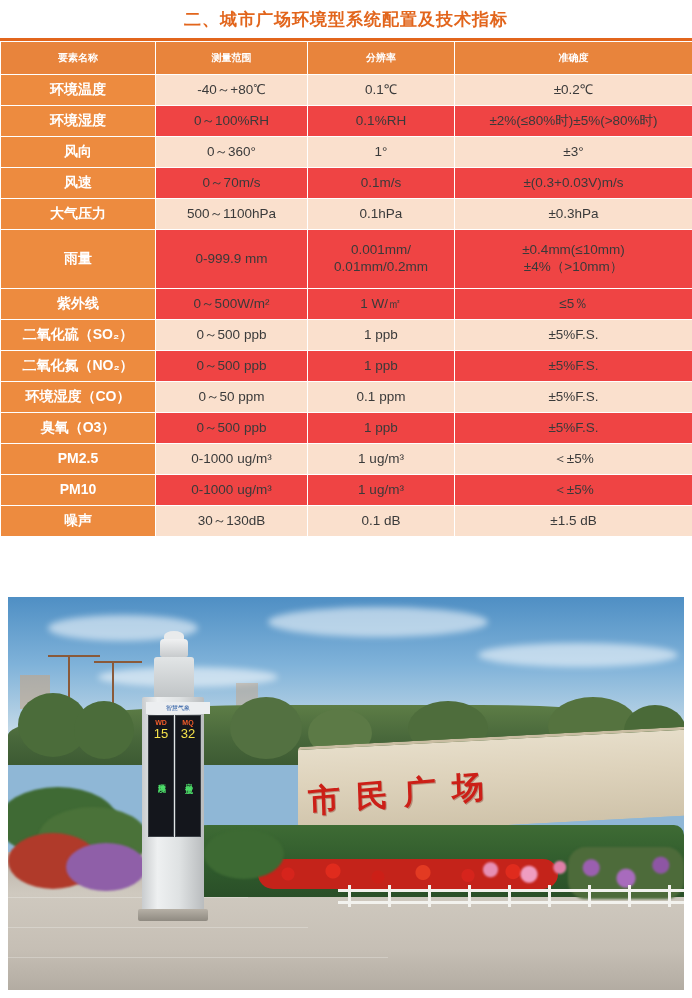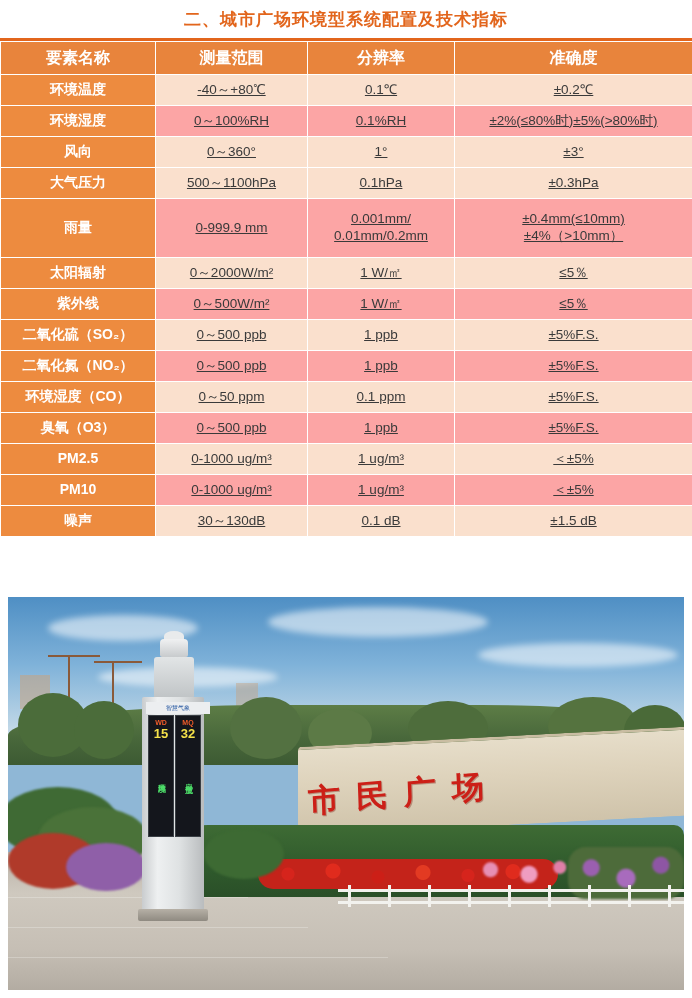--- a/index.html
+++ b/index.html
@@ -48,36 +48,35 @@
     vertical-align: middle;
     font-size: 13.5px;
     padding: 0;
     height: 30px;
     line-height: 1.25;
   }
   table.spec th {
     background: #e8843c;
     color: #ffffff;
     font-weight: bold;
-    font-size: 16px;
+    font-size: 10px;
     height: 32px;
   }
   table.spec td.name {
     background: #ed8b3f;
     color: #ffffff;
     font-weight: bold;
     font-size: 14px;
   }
   table.spec td.val {
     background: #fae0cd;
     color: #3a3a3a;
-    text-decoration: underline;
   }
   table.spec tr.alt td.val {
-    background: #fca5a5;
+    background: #ef4444;
   }
   table.spec td.tall {
     height: 58px;
   }
   .two-line span { display: block; }
   .photo {
     position: absolute;
     left: 8px;
     top: 597px;
     width: 676px;
@@ -198,21 +197,21 @@
     border-radius: 2px;
   }
   .screen {
     position: absolute; top: 18px; width: 24px; height: 120px;
     background: #14161c;
     border: 1px solid #3a3f45;
   }
   .screen.left { left: 6px; }
   .screen.right { left: 33px; }
   .scr-head { color:#f25c2a; font-size:7px; text-align:center; line-height:9px; padding-top:2px; font-weight:bold;}
-  .scr-num { color:#f5e14a; font-size:13px; text-align:center; font-weight:bold; line-height:14px;}
+  .scr-num { color:#f5e14a; font-size:13px; text-align:center; font-weight:normal; line-height:14px;}
   .scr-cn { color:#4ee06a; font-size:8px; text-align:center; line-height:10px; letter-spacing:0; writing-mode: vertical-rl; margin: 2px auto 0; height:70px;}
   .cap {
     position: absolute; left: 26px; top: 2px; width: 28px; height: 18px;
     background: linear-gradient(to bottom,#f0f1f2,#c8cbcd);
     border-radius: 4px 4px 2px 2px;
   }
   .cap-cup {
     position: absolute; left: 30px; top: -6px; width: 20px; height: 10px;
     background: #e9ebec; border-radius: 50% 50% 0 0;
   }
@@ -271,44 +270,44 @@
         <td class="name">环境湿度</td>
         <td class="val">0～100%RH</td>
         <td class="val">0.1%RH</td>
         <td class="val">±2%(≤80%时)±5%(&gt;80%时)</td>
       </tr>
       <tr>
         <td class="name">风向</td>
         <td class="val">0～360°</td>
         <td class="val">1°</td>
         <td class="val">±3°</td>
+      </tr>
+      <tr class="alt">
+        <td class="name">风速</td>
+        <td class="val">0～70m/s</td>
+        <td class="val">0.1m/s</td>
+        <td class="val">±(0.3+0.03V)m/s</td>
       </tr>
       <tr>
         <td class="name">大气压力</td>
         <td class="val">500～1100hPa</td>
         <td class="val">0.1hPa</td>
         <td class="val">±0.3hPa</td>
       </tr>
       <tr class="alt">
         <td class="name tall">雨量</td>
         <td class="val tall">0-999.9 mm</td>
         <td class="val tall two-line">
           <span>0.001mm/</span>
           <span>0.01mm/0.2mm</span>
         </td>
         <td class="val tall two-line">
           <span>±0.4mm(≤10mm)</span>
           <span>±4%（&gt;10mm）</span>
         </td>
-      </tr>
-      <tr>
-        <td class="name">太阳辐射</td>
-        <td class="val">0～2000W/m²</td>
-        <td class="val">1 W/㎡</td>
-        <td class="val">≤5％</td>
       </tr>
       <tr class="alt">
         <td class="name">紫外线</td>
         <td class="val">0～500W/m²</td>
         <td class="val">1 W/㎡</td>
         <td class="val">≤5％</td>
       </tr>
       <tr>
         <td class="name">二氧化硫（SO₂）</td>
         <td class="val">0～500 ppb</td>

